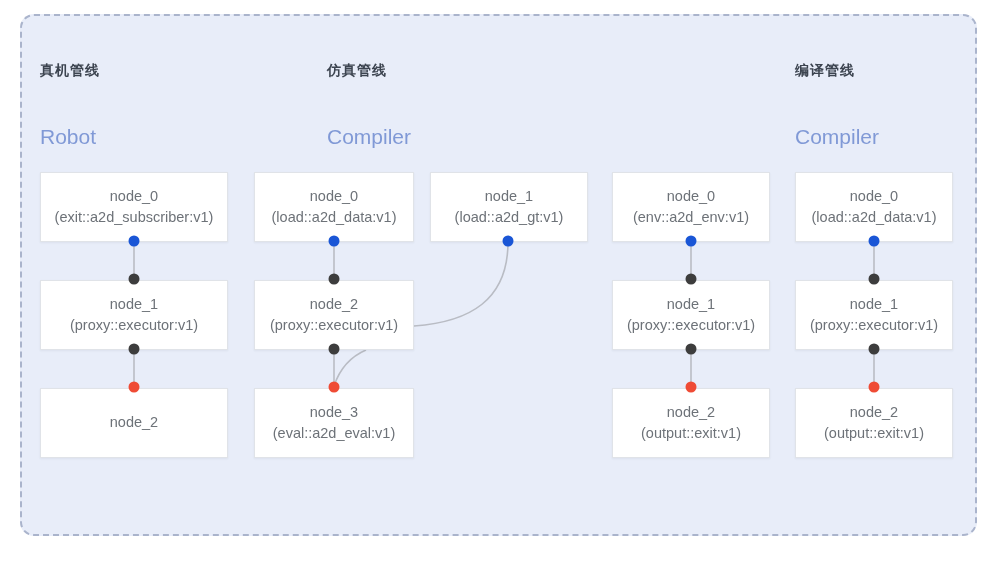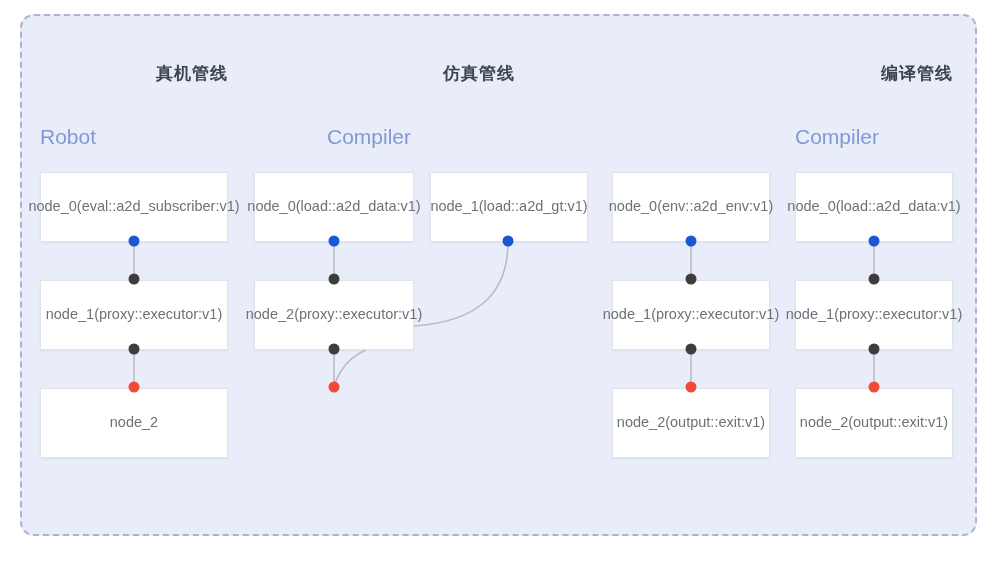--- a/index.html
+++ b/index.html
@@ -28,41 +28,41 @@
   }
   #graph-layer {
     position: absolute;
     left: 0; top: 0;
     width: 997px;
     height: 563px;
     pointer-events: none;
   }
   .col-title {
     position: absolute;
-    text-align: right;
-    font-size: 17px;
+    text-align: left;
+    font-size: 14px;
     font-weight: bold;
     color: #3c4450;
     letter-spacing: 1px;
     white-space: nowrap;
   }
   .col-sub {
     position: absolute;
     font-size: 21px;
     color: #8099d6;
     white-space: nowrap;
   }
   .node {
     position: absolute;
     box-sizing: border-box;
     background: #ffffff;
     border: 1px solid #e0e3e8;
     border-radius: 0;
     display: flex;
-    flex-direction: row;
+    flex-direction: column;
     align-items: center;
     justify-content: center;
     box-shadow: 0 1px 2px rgba(60,70,90,0.07);
   }
   .node-name {
     font-size: 14.5px;
     color: #6d7278;
     line-height: 1.45;
   }
   .node-type {
@@ -103,21 +103,21 @@
 
     <line x1="874" y1="241" x2="874" y2="279" stroke="#b9bcc4" stroke-width="1.6"></line>
     <line x1="874" y1="349" x2="874" y2="387" stroke="#b9bcc4" stroke-width="1.6"></line>
   </svg>
 
   <div class="col-title" style="left:40px; top:62px; width:188px;">真机管线</div>
   <div class="col-sub" style="left:40px; top:125px; width:188px;">Robot</div>
 
   <div class="node" style="left:40px; top:172px; width:188px; height:70px;">
     <div class="node-name">node_0</div>
-    <div class="node-type">(eval::a2d_subscriber:v1)</div>
+    <div class="node-type">(exit::a2d_subscriber:v1)</div>
   </div>
   <div class="port blue" style="left:134px; top:241px;"></div>
 
   <div class="node" style="left:40px; top:280px; width:188px; height:70px;">
     <div class="node-name">node_1</div>
     <div class="node-type">(proxy::executor:v1)</div>
   </div>
   <div class="port black" style="left:134px; top:279px;"></div>
   <div class="port black" style="left:134px; top:349px;"></div>
 
@@ -141,20 +141,24 @@
   </div>
   <div class="port blue" style="left:508px; top:241px;"></div>
 
   <div class="node" style="left:254px; top:280px; width:160px; height:70px;">
     <div class="node-name">node_2</div>
     <div class="node-type">(proxy::executor:v1)</div>
   </div>
   <div class="port black" style="left:334px; top:279px;"></div>
   <div class="port black" style="left:334px; top:349px;"></div>
 
+  <div class="node" style="left:254px; top:388px; width:160px; height:70px;">
+    <div class="node-name">node_3</div>
+    <div class="node-type">(eval::a2d_eval:v1)</div>
+  </div>
   <div class="port red" style="left:334px; top:387px;"></div>
 
 
   <div class="node" style="left:612px; top:172px; width:158px; height:70px;">
     <div class="node-name">node_0</div>
     <div class="node-type">(env::a2d_env:v1)</div>
   </div>
   <div class="port blue" style="left:691px; top:241px;"></div>
 
   <div class="node" style="left:612px; top:280px; width:158px; height:70px;">

